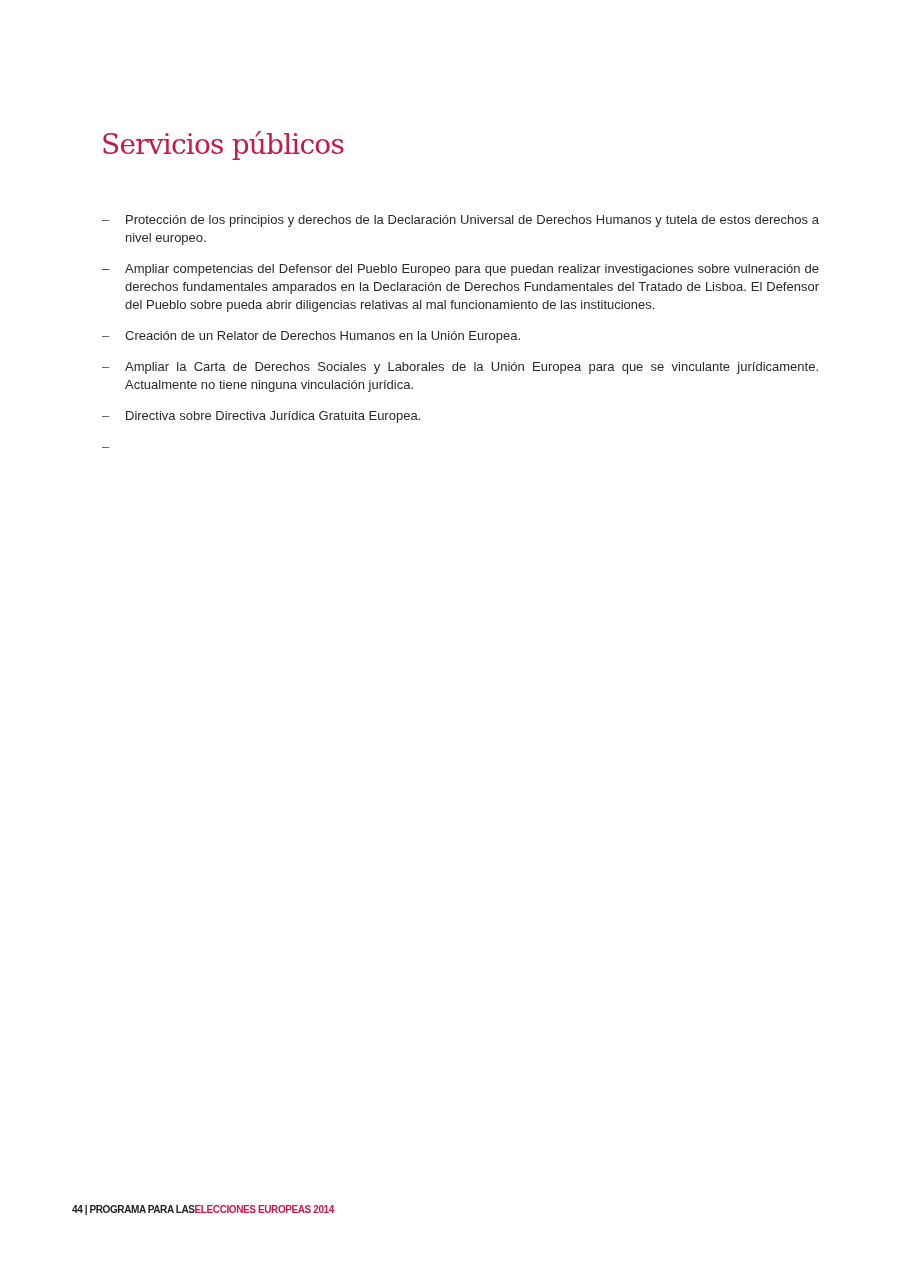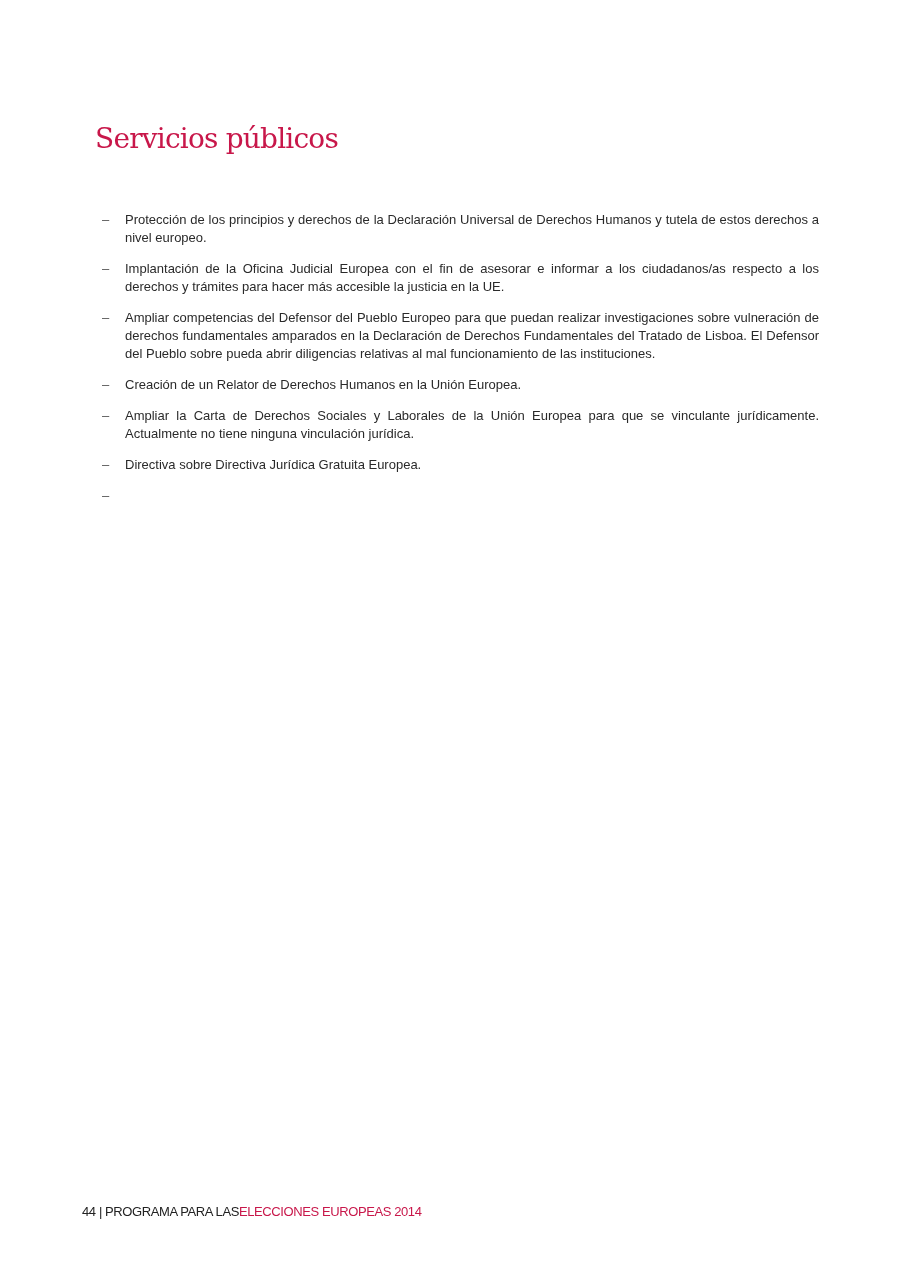--- a/index.html
+++ b/index.html
@@ -1,45 +1,45 @@
 <!DOCTYPE html>
 <html><head>
   <meta charset="utf-8">
   <style>
     html, body { margin: 0; padding: 0; background: #ffffff; }
     body { width: 906px; height: 1280px; position: relative; overflow: hidden; }
     .page-title {
       position: absolute; left: 85px; top: 112px;
       font-family: "DejaVu Serif", "Liberation Serif", serif;
       font-size: 28px; color: #c8174a; letter-spacing: -0.8px; font-weight: normal;
-      margin: 10px;
+      margin: 16px;
     }
     .bullet-list {
       position: absolute; left: 102px; top: 211px; width: 717px;
       list-style: none; margin: 0; padding: 0;
       font-family: "Liberation Sans", sans-serif; font-size: 13px; line-height: 18px;
       color: #2a2a2a;
     }
     .bullet-item { position: relative; padding-left: 23px; margin-bottom: 13px; text-align: justify; }
     .dash { position: absolute; left: 0; top: 0; color: #555; }
     .footer {
-      position: absolute; left: 82px; top: 1204px;
-      font-family: "Liberation Sans", sans-serif; font-size: 13px; font-weight: normal;
+      position: absolute; left: 72px; top: 1204px;
+      font-family: "Liberation Sans", sans-serif; font-size: 10px; font-weight: bold;
       letter-spacing: -0.4px; color: #222;
     }
     .footer .accent { color: #c8174a; }
   </style>
 </head>
 <body>
 
 <h1 class="page-title">Servicios públicos</h1>
 
 <ul class="bullet-list">
   <li class="bullet-item"><span class="dash">–</span><span>Protección de los principios y derechos de la Declaración Universal de Derechos Humanos y tutela de estos derechos a nivel europeo.</span></li>
-  <li class="bullet-item"><span class="dash">–</span><span>Implantación de la Oficina Judicial Europea con el fin de asesorar e informar a los ciudadanos/as respecto a los derechos y trámites para hacer más accesible la justicia en la UE.</span></li>
+  <li class="bullet-item"><span class="dash">–</span></li>
   <li class="bullet-item"><span class="dash">–</span><span>Ampliar competencias del Defensor del Pueblo Europeo para que puedan realizar investigaciones sobre vulneración de derechos fundamentales amparados en la Declaración de Derechos Fundamentales del Tratado de Lisboa. El Defensor del Pueblo sobre pueda abrir diligencias relativas al mal funcionamiento de las instituciones.</span></li>
   <li class="bullet-item"><span class="dash">–</span><span>Creación de un Relator de Derechos Humanos en la Unión Europea.</span></li>
   <li class="bullet-item"><span class="dash">–</span><span>Ampliar la Carta de Derechos Sociales y Laborales de la Unión Europea para que se vinculante jurídicamente. Actualmente no tiene ninguna vinculación jurídica.</span></li>
   <li class="bullet-item"><span class="dash">–</span><span>Directiva sobre Directiva Jurídica Gratuita Europea.</span></li>
   <li class="bullet-item"><span class="dash">–</span></li>
 </ul>
 
 <div class="footer">
   <span>44</span>
   <span>|</span>

